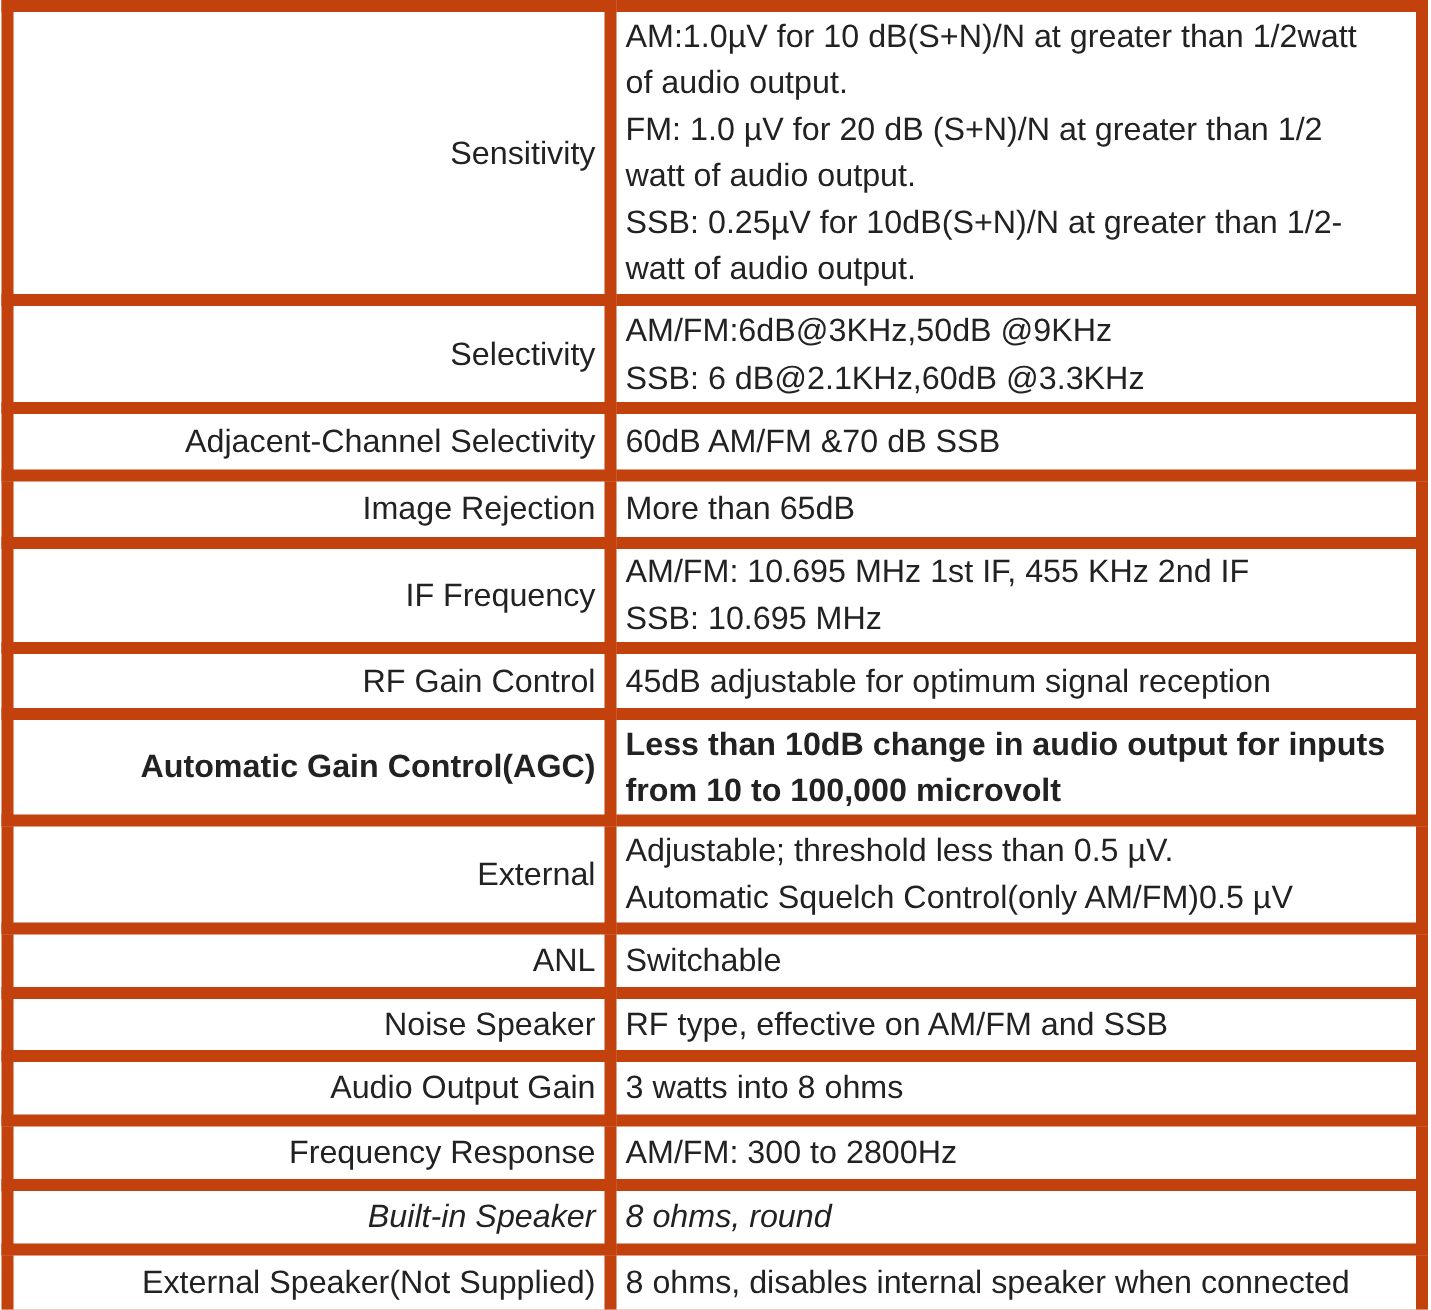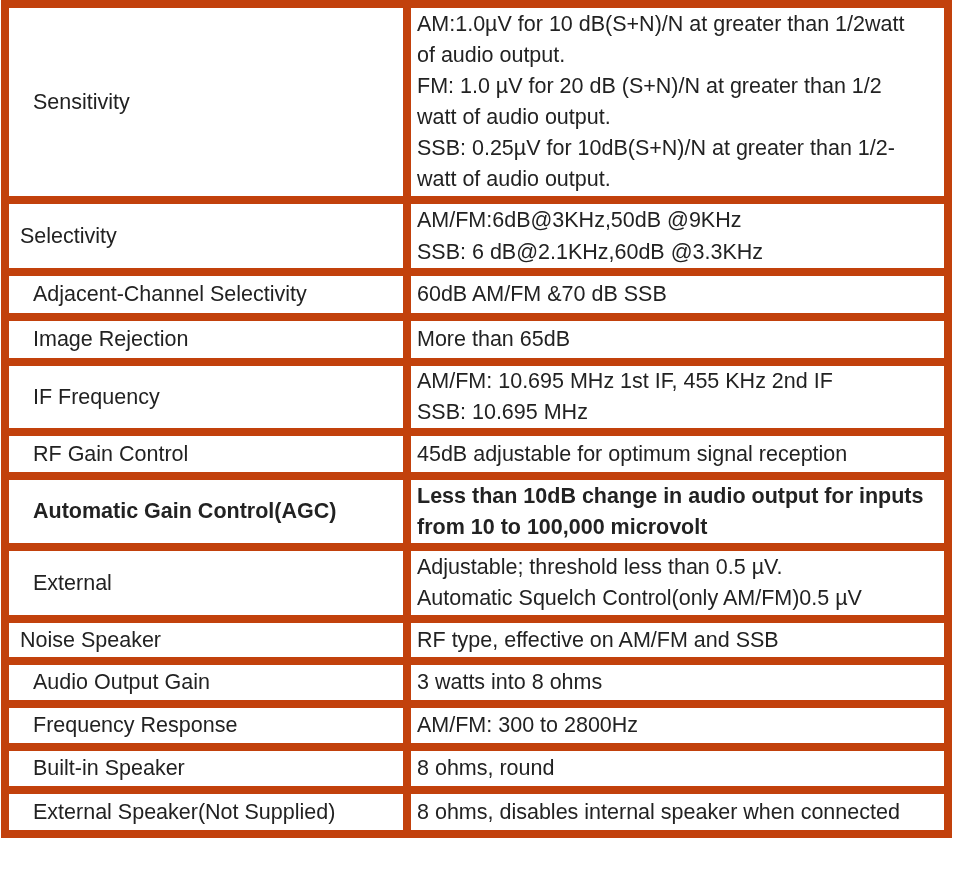--- a/index.html
+++ b/index.html
@@ -12,21 +12,21 @@
     font-family: "Liberation Sans", "DejaVu Sans", sans-serif;
     font-size: 21.5px;
     color: #222222;
   }
   table.spec td {
     border: 8px solid #c2410c;
     padding: 0 6px;
     vertical-align: middle;
     line-height: 31px;
   }
-  td.label { width: 364px; }
+  td.label { width: 364px; text-align: right; }
   td.label.indent { padding-left: 24px; }
   td.label.flush { padding-left: 11px; }
   td.value { padding-left: 7px; }
   .line { display: block; white-space: nowrap; }
   .sel-line { display: block; line-height: 32px; }
 </style>
 </head>
 <body>
 
 <table class="spec">
@@ -82,39 +82,45 @@
           <span class="line">from 10 to 100,000 microvolt</span>
         </td>
     </tr>
     <tr style="height: 72px;">
       <td class="label indent"><span>External</span></td>
       <td class="value">
           <span class="line">Adjustable; threshold less than 0.5 µV.</span>
           <span class="line">Automatic Squelch Control(only AM/FM)0.5 µV</span>
         </td>
     </tr>
+    <tr style="height: 43px;">
+      <td class="label flush"><span>ANL</span></td>
+      <td class="value">
+          <span class="line">Switchable</span>
+        </td>
+    </tr>
     <tr style="height: 42px;">
       <td class="label flush"><span>Noise Speaker</span></td>
       <td class="value">
           <span class="line">RF type, effective on AM/FM and SSB</span>
         </td>
     </tr>
     <tr style="height: 43px;">
       <td class="label indent"><span>Audio Output Gain</span></td>
       <td class="value">
           <span class="line">3 watts into 8 ohms</span>
         </td>
     </tr>
     <tr style="height: 43px;">
       <td class="label indent"><span>Frequency Response</span></td>
       <td class="value">
           <span class="line">AM/FM: 300 to 2800Hz</span>
         </td>
     </tr>
-    <tr style="height: 43px;">
+    <tr style="height: 43px; font-style: italic;">
       <td class="label indent"><span>Built-in Speaker</span></td>
       <td class="value">
           <span class="line">8 ohms, round</span>
         </td>
     </tr>
     <tr style="height: 44px;">
       <td class="label indent"><span>External Speaker(Not Supplied)</span></td>
       <td class="value">
           <span class="line">8 ohms, disables internal speaker when connected</span>
         </td>

